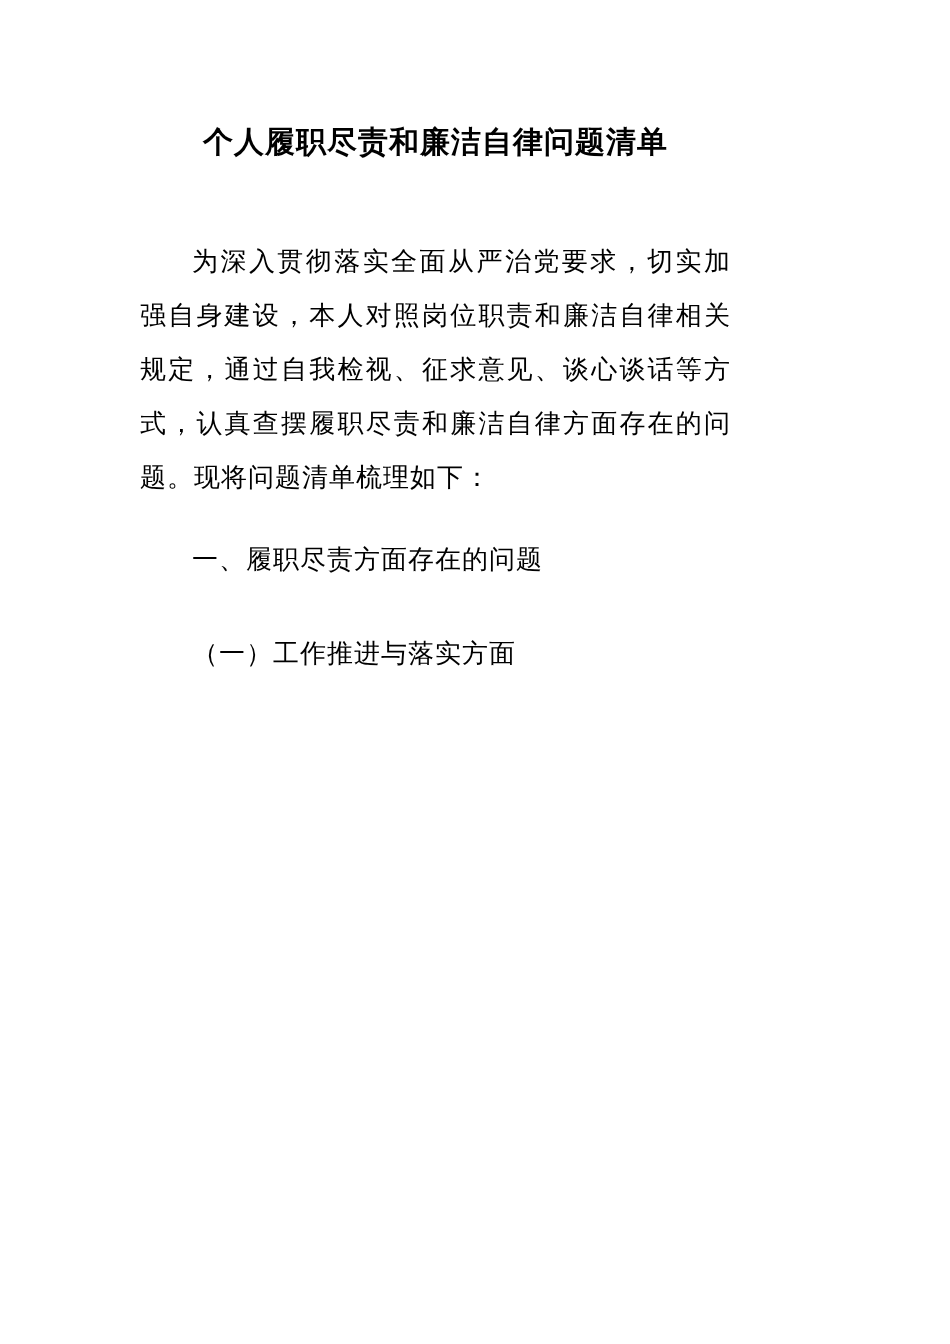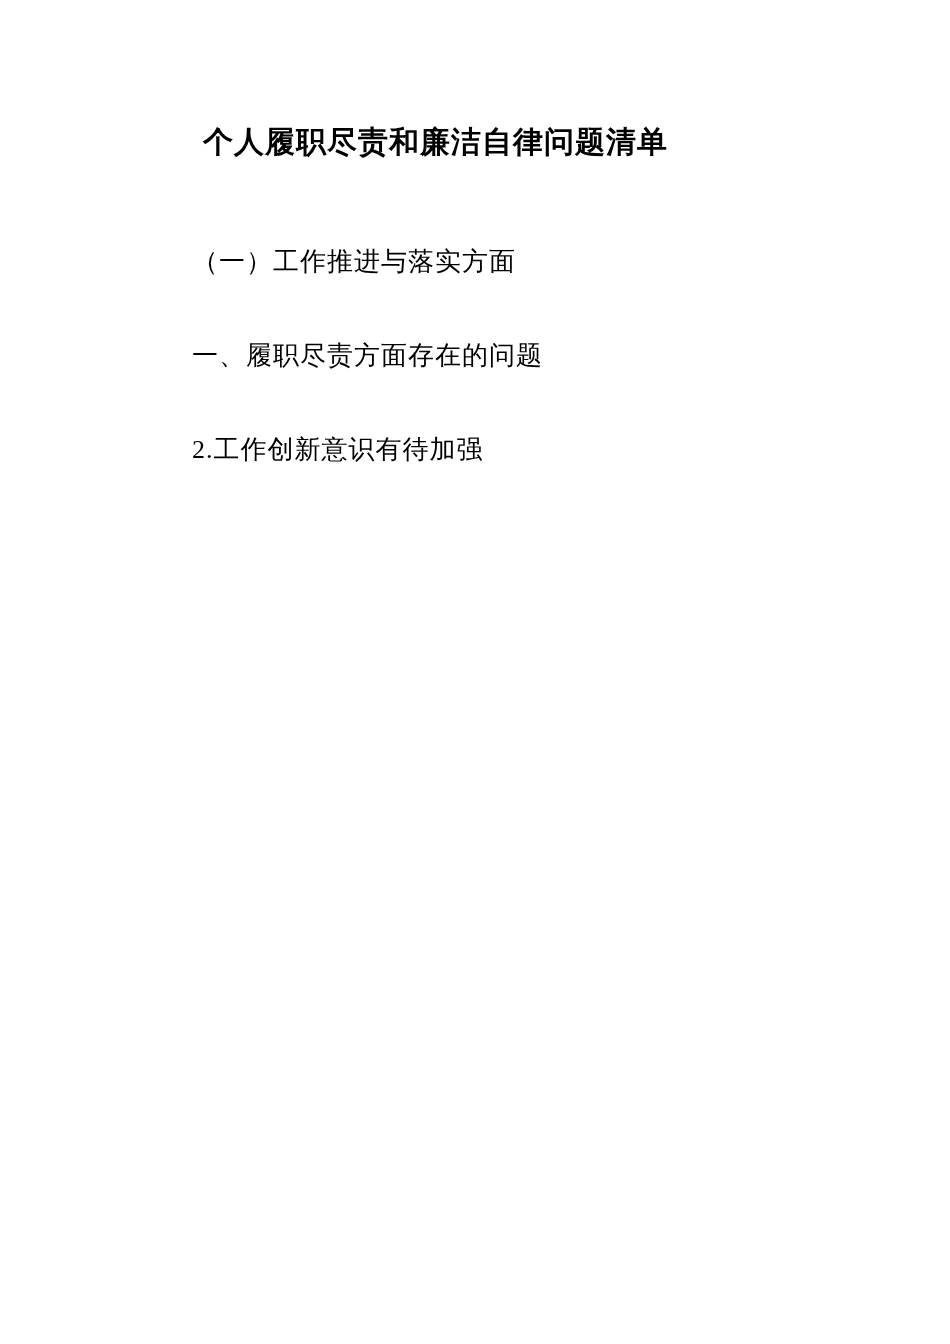--- a/index.html
+++ b/index.html
@@ -41,21 +41,21 @@
   .para.heading {
     margin-bottom: 40px;
   }
 </style>
 </head>
 <body>
 
 <div class="page">
   <h1 class="doc-title">个人履职尽责和廉洁自律问题清单</h1>
 
+  <p class="para body">为深入贯彻落实全面从严治党要求，切实加强自身建设，本人对照岗位职责和廉洁自律相关规定，通过自我检视、征求意见、谈心谈话等方式，认真查摆履职尽责和廉洁自律方面存在的问题。现将问题清单梳理如下：</p>
+
+  <p class="para heading">一、履职尽责方面存在的问题</p>
 
   <p class="para heading">（一）工作推进与落实方面</p>
 
-  <p class="para heading">一、履职尽责方面存在的问题</p>
 
 
-
-  <p class="para heading">2.工作创新意识有待加强</p>
 </div>
 
 </body></html>

